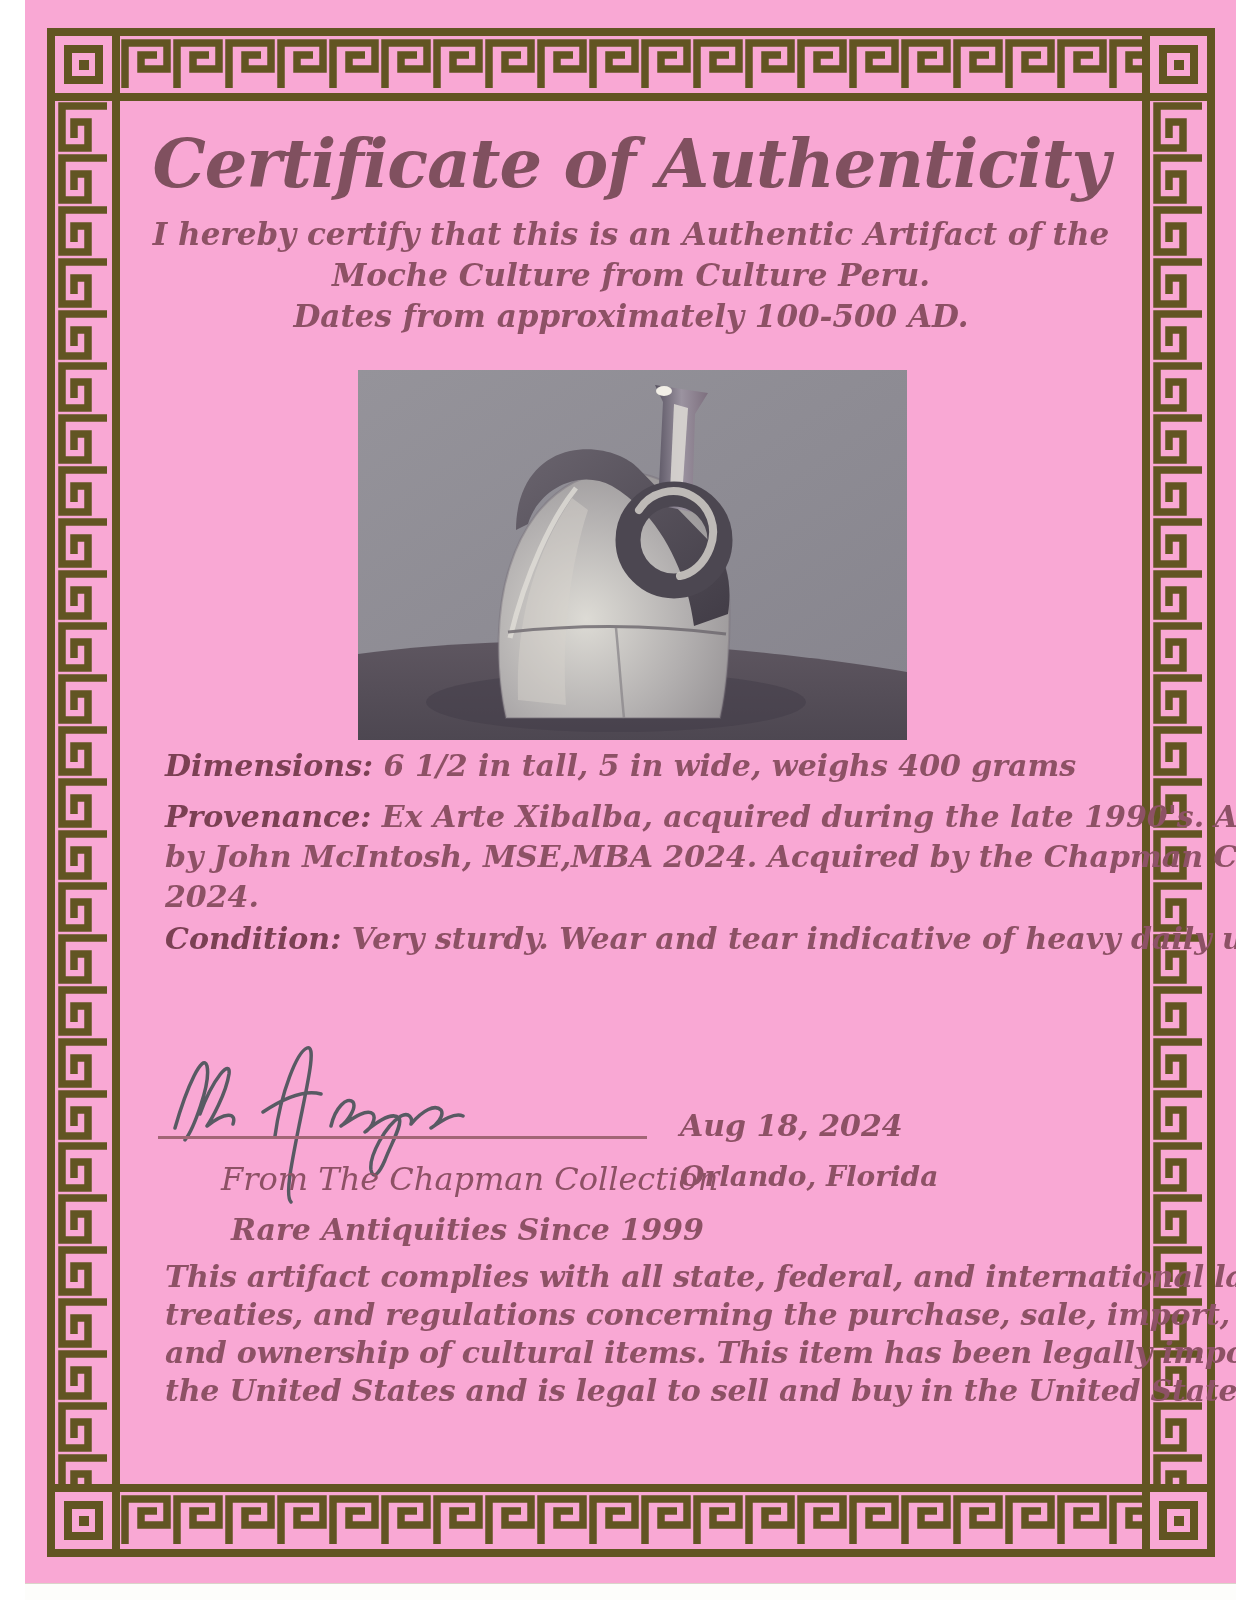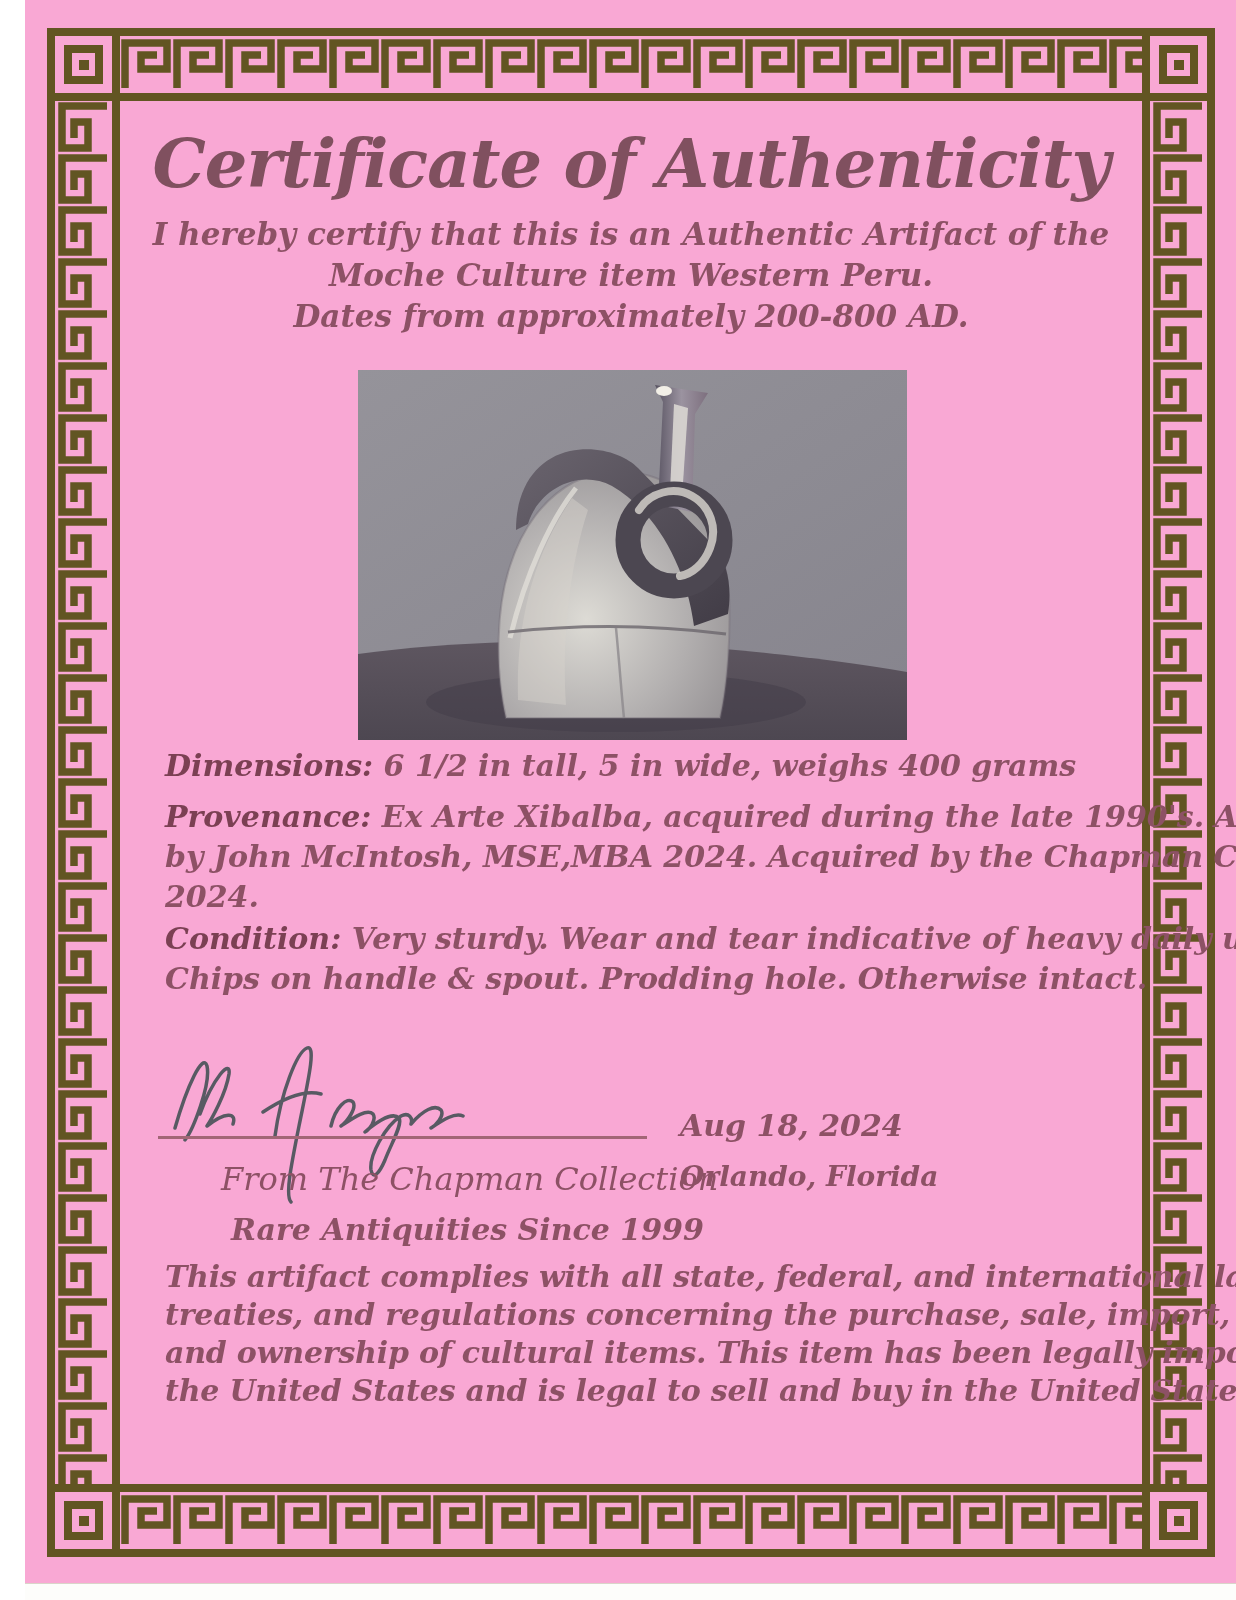--- a/index.html
+++ b/index.html
@@ -92,22 +92,22 @@
       <rect x="1121" y="1488" width="65" height="65" fill="none" stroke="#625522" stroke-width="8"></rect>
       <rect x="1138" y="1505" width="31" height="31" fill="none" stroke="#625522" stroke-width="8"></rect>
       <rect x="1149" y="1516" width="10" height="10" fill="#625522"></rect>
     </g>
   </svg>
 
   <div class="txt center title">Certificate of Authenticity</div>
 
   <div class="txt center intro">
     <span>I hereby certify that this is an Authentic Artifact of the</span><br>
-    <span>Moche Culture item Western Peru.</span><br>
-    <span>Dates from approximately 200-800 AD.</span>
+    <span>Moche Culture from Culture Peru.</span><br>
+    <span>Dates from approximately 100-500 AD.</span>
   </div>
 
   <svg class="photo" viewBox="0 0 549 370">
     <defs>
       <linearGradient id="pbg" x1="0" y1="0" x2="1" y2="1">
         <stop offset="0" stop-color="#95939a"></stop>
           <stop offset="1" stop-color="#86848d"></stop>
       </linearGradient>
       <linearGradient id="ptable" x1="0" y1="0" x2="0" y2="1">
         <stop offset="0" stop-color="#5e5660"></stop>
@@ -154,21 +154,20 @@
   <div class="txt para p-prov">
     <b>Provenance:</b>
     <span>Ex Arte Xibalba, acquired during the late 1990's. Acquired</span><br>
     <span>by John McIntosh, MSE,MBA 2024. Acquired by the Chapman Collection</span><br>
     <span>2024.</span>
   </div>
 
   <div class="txt para p-cond">
     <b>Condition:</b>
     <span>Very sturdy. Wear and tear indicative of heavy daily use.</span><br>
-    <span>Chips on handle &amp; spout. Prodding hole. Otherwise intact.</span>
   </div>
 
   <svg class="sig-svg" viewBox="0 0 540 200">
     <path d="M30,120 C42,78 58,44 62,58 C66,76 48,122 40,132
              M55,106 C68,70 86,50 84,66 C81,86 66,112 62,118 C80,104 92,104 88,116
              M130,128 C136,84 152,44 162,40 C172,36 162,78 154,118 C146,158 140,188 146,194
              M118,104 C142,88 162,82 176,86
              M186,118 C190,100 202,88 208,94 C212,100 202,114 196,118 C208,110 222,100 228,106 C232,112 224,122 220,124
              C234,112 248,104 254,110 C258,116 246,136 240,152 C234,166 228,172 226,162 C224,148 240,118 256,108
              C264,104 268,110 266,116 C278,102 290,96 296,102 C300,108 290,118 286,120 C298,112 310,104 318,108" fill="none" stroke="#585a63" stroke-width="3.5" stroke-linecap="round" stroke-linejoin="round"></path>

